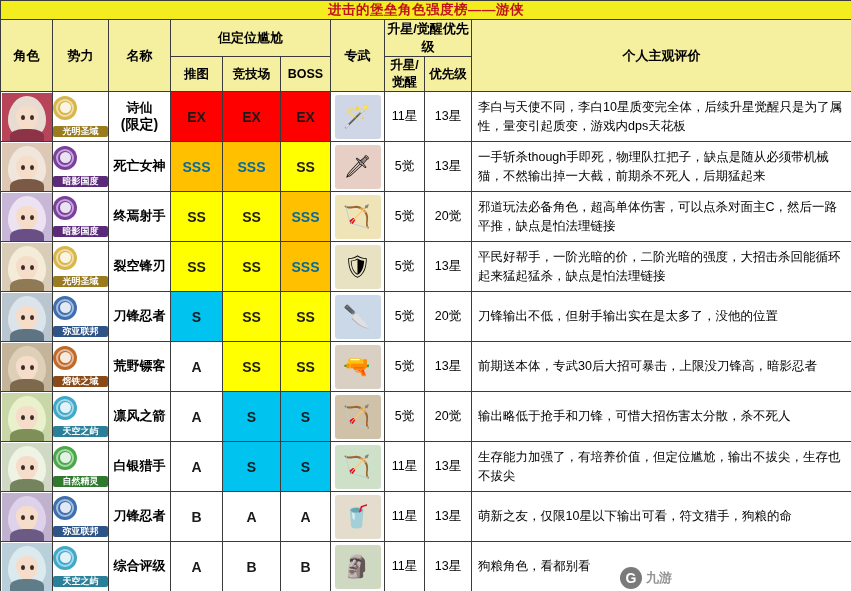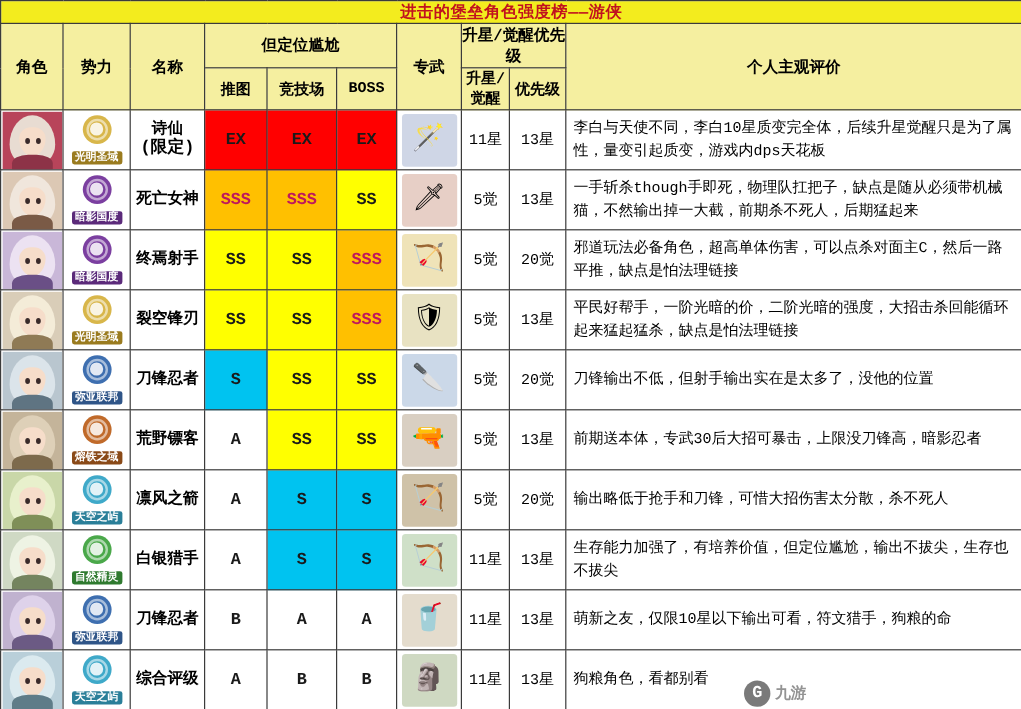--- a/index.html
+++ b/index.html
@@ -7,21 +7,20 @@
     margin: 0; padding: 0;
     width: 851px; height: 591px;
     font-family: "Liberation Sans", sans-serif;
     background: #ffffff;
     overflow: hidden;
   }
   #sheet {
     width: 676px; height: 591px;
     position: relative;
     background: #fff;
-    font-family: Liberation Mono, monospace;
   }
   table {
     border-collapse: collapse;
     width: 851px;
     table-layout: fixed;
   }
   td, th {
     border: 1px solid #3b3b3b;
     padding: 0;
     font-size: 12.5px;
@@ -59,21 +58,21 @@
   .c-prio  { width: 47px; }
   .c-eval  { width: 380px; }
 
   tbody tr { height: 50px; }
 
   .name-cell { font-weight: bold; font-size: 13px; line-height: 1.25; }
   .name-cell .limited { font-weight: bold; font-size: 14px; display:block; }
 
   .grade { font-weight: bold; font-size: 14px; }
   .g-ex  { background: #ff0000; color: #1a1a1a; }
-  .g-sss { background: #ffc000; color: #be185d; }
+  .g-sss { background: #ffc000; color: #0369a1; }
   .g-ss  { background: #ffff00; color: #1a1a1a; }
   .g-s   { background: #00c3f0; color: #1a1a1a; }
   .g-a   { background: #ffffff; color: #1a1a1a; }
   .g-b   { background: #ffffff; color: #1a1a1a; }
 
   .eval { text-align: left; padding: 3px 6px; font-size: 12.5px; line-height: 1.45; }
 
   
   .portrait {
     width: 50px; height: 48px;
@@ -102,21 +101,21 @@
   .portrait .eye-l { left: 19px; }
   .portrait .eye-r { left: 28px; }
   .portrait .body {
     position: absolute; left: 8px; bottom: -6px;
     width: 34px; height: 18px;
     border-radius: 40% 40% 0 0;
   }
 
   
   .fac-wrap {
-    display: flex; flex-direction: column; align-items: center; justify-content: center;
+    display: flex; flex-direction: column; justify-content: center;
     gap: 6px; height: 48px;
   }
   .fac-emblem {
     width: 24px; height: 24px; border-radius: 50%;
     position: relative;
     display: flex; align-items: center; justify-content: center;
   }
   .fac-emblem .inner {
     width: 11px; height: 11px; border-radius: 50%;
     background: rgba(255,255,255,.85);

